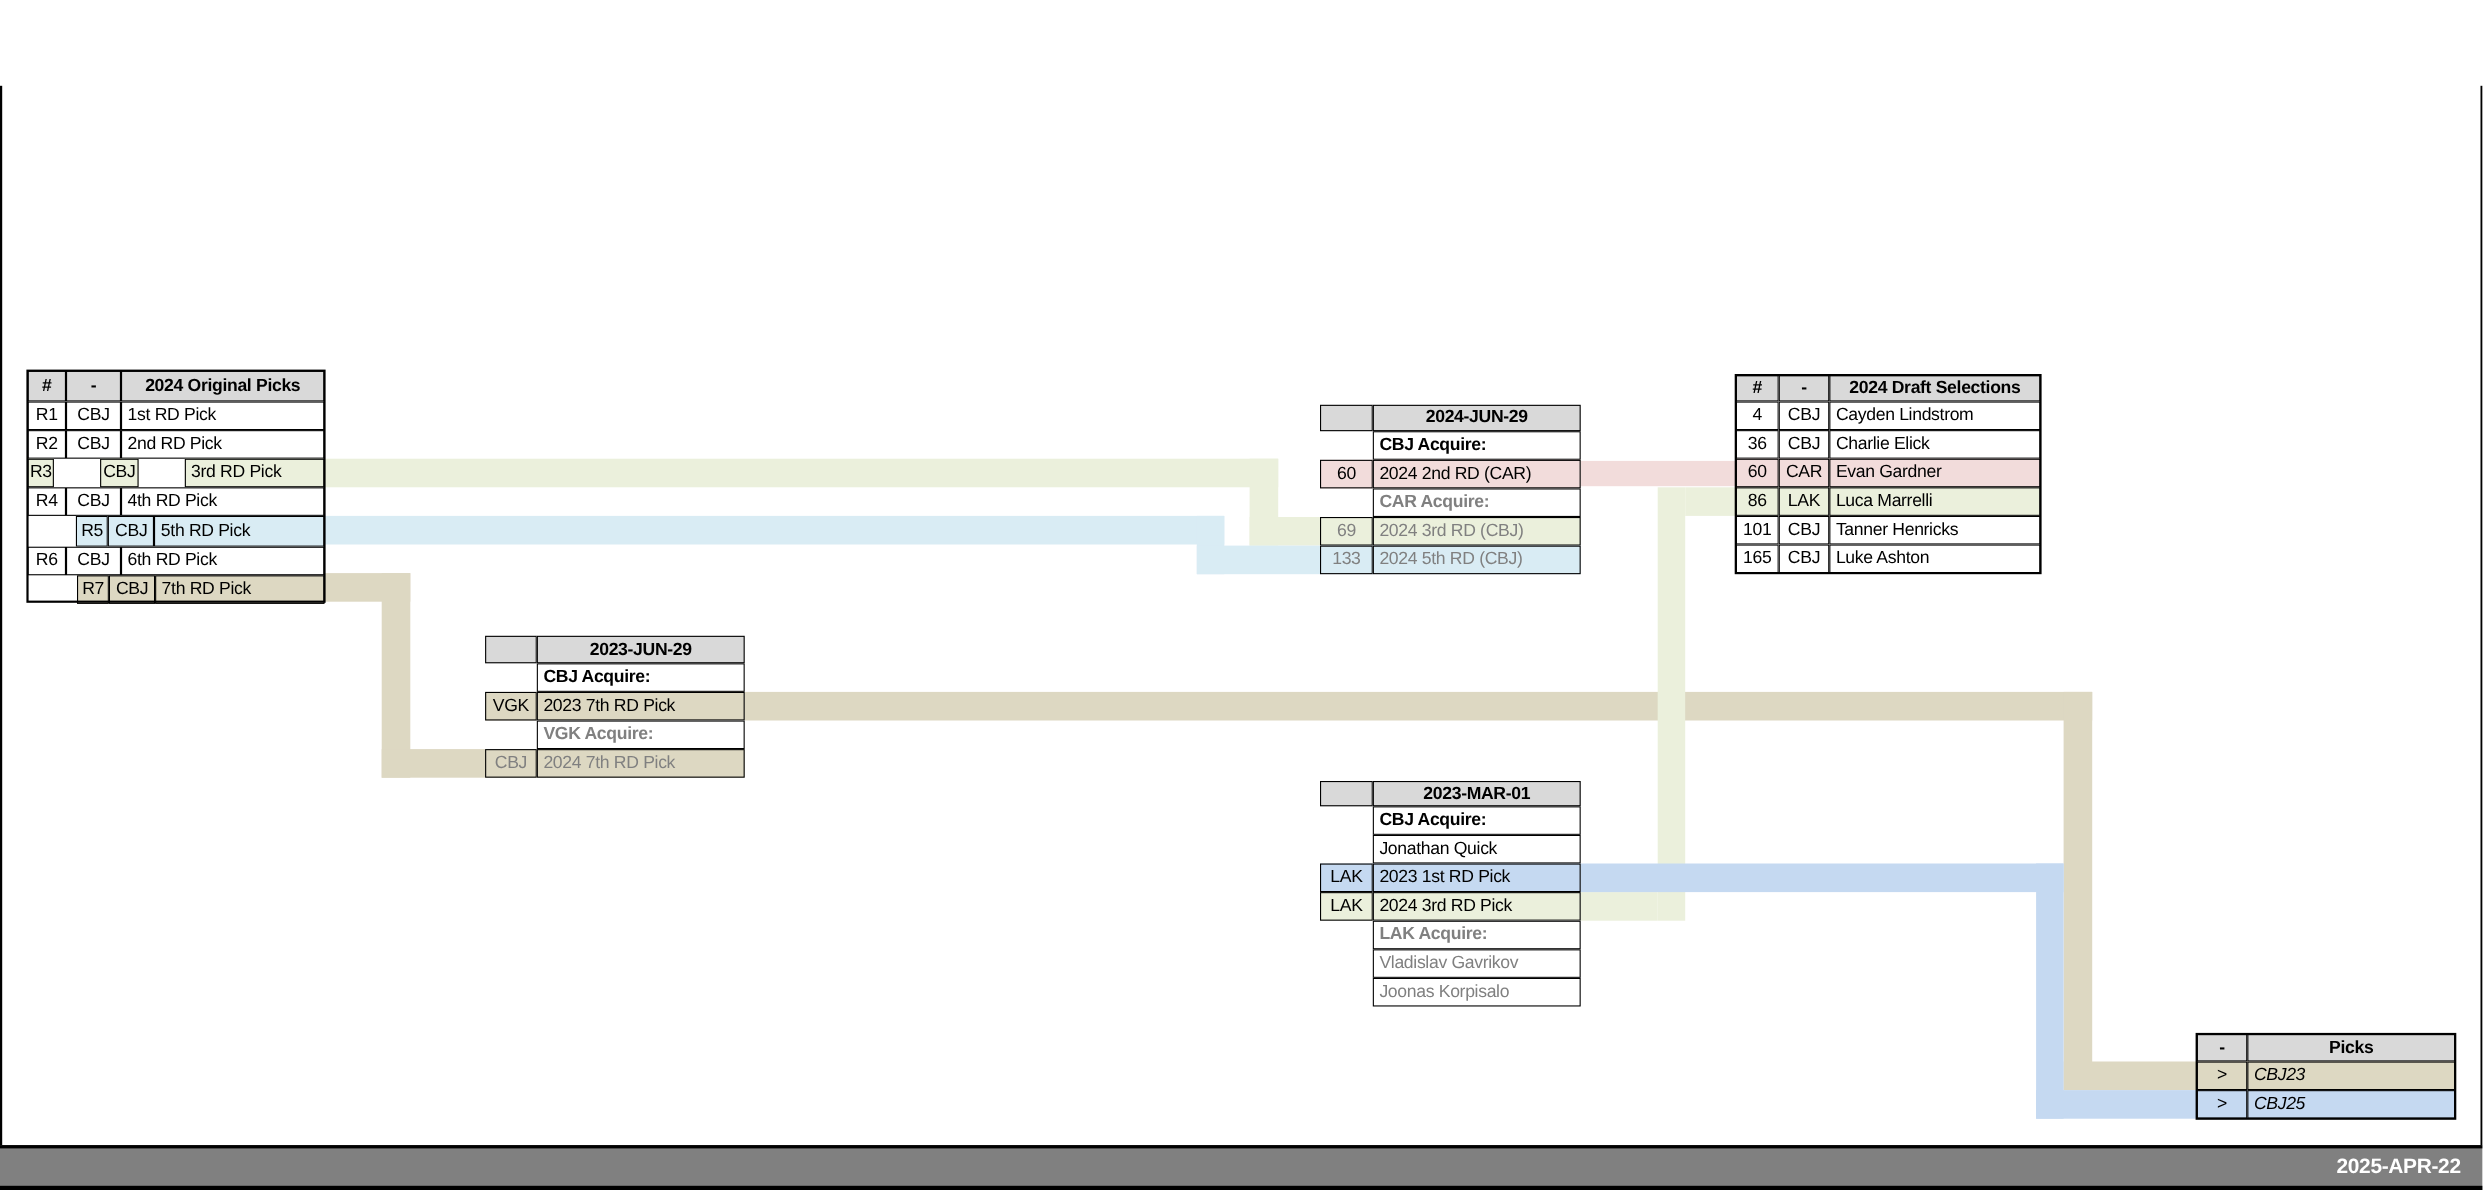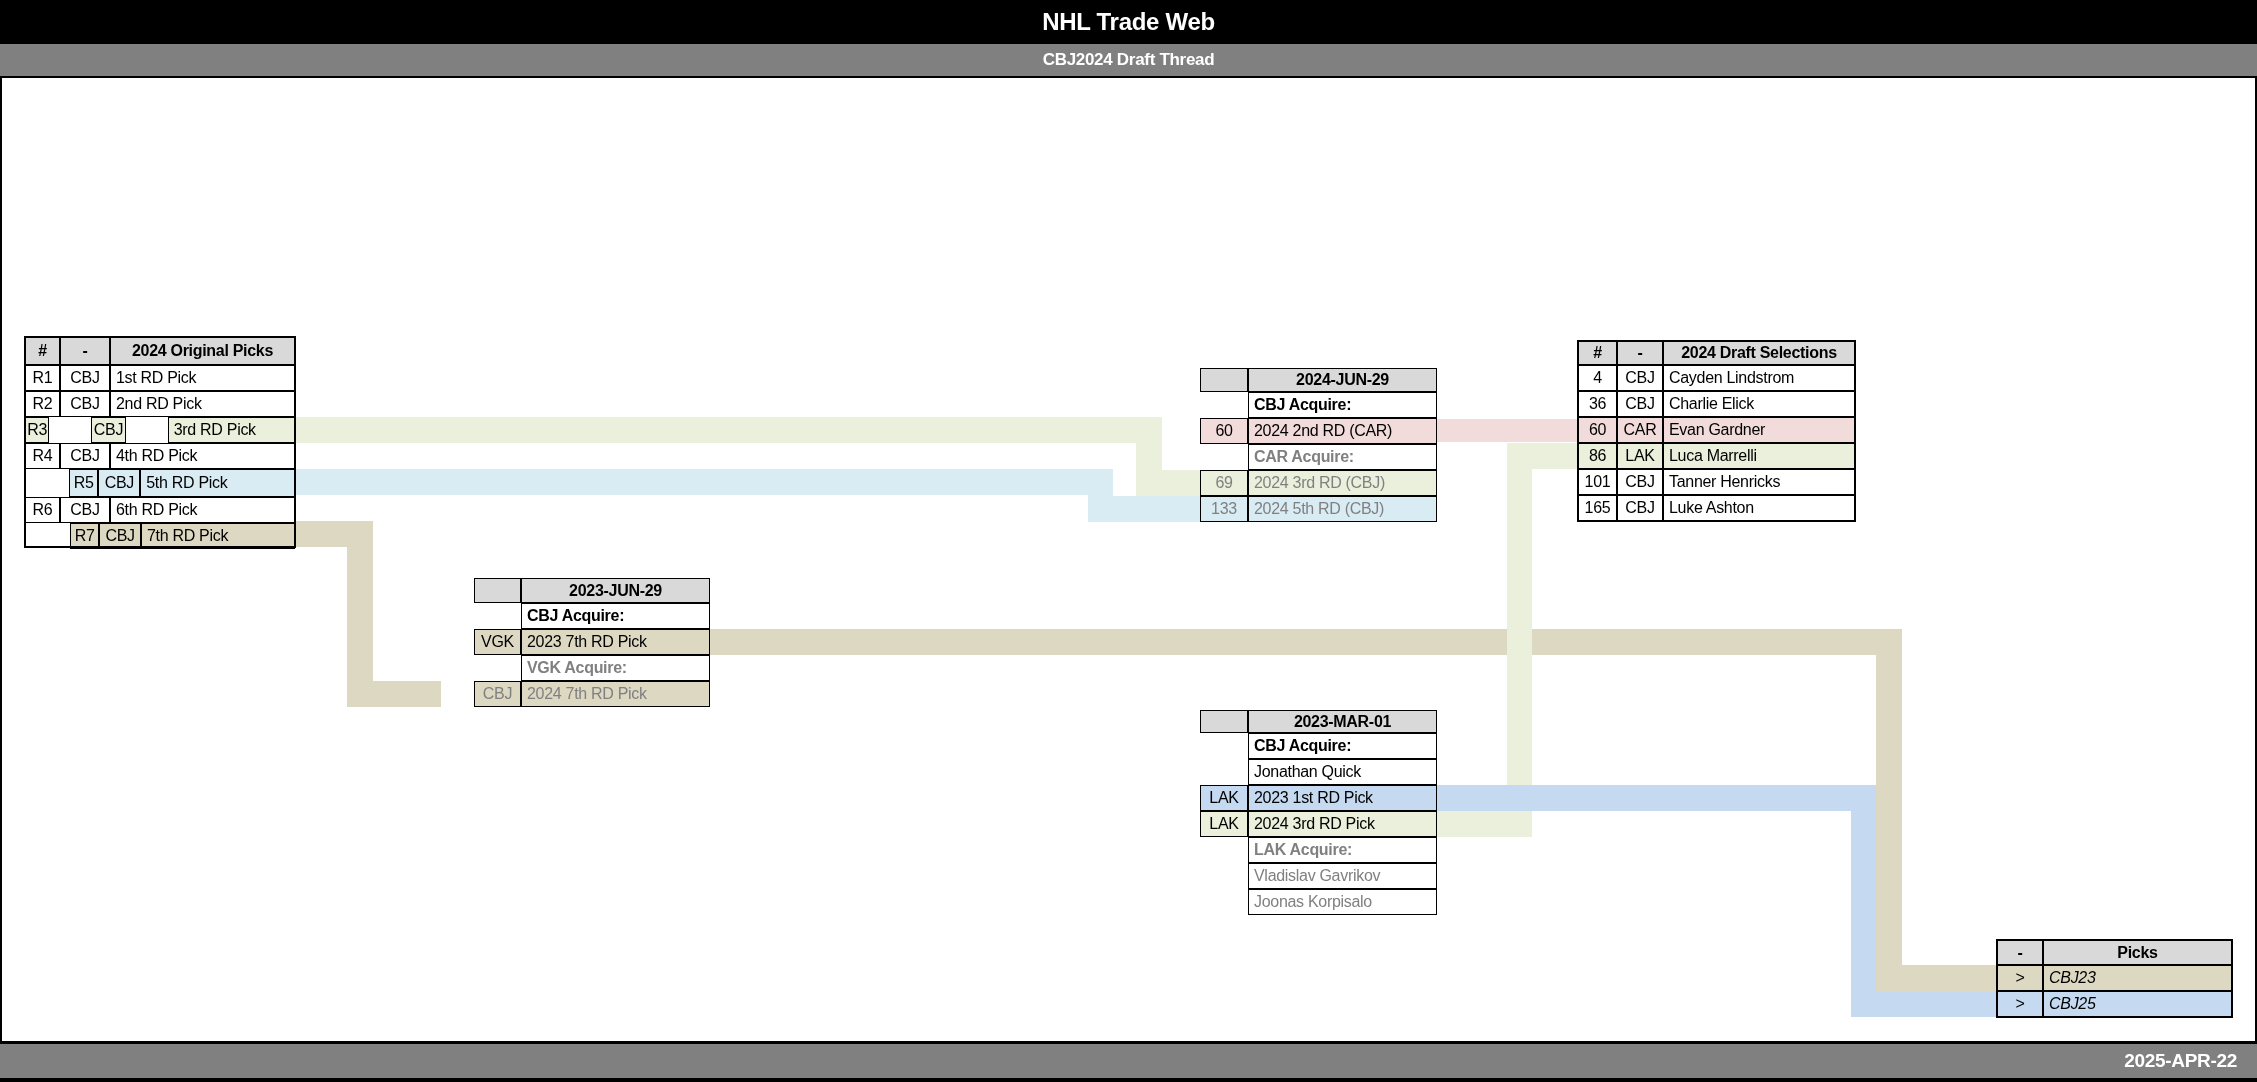--- a/index.html
+++ b/index.html
@@ -63,26 +63,20 @@
   .bg-tan{background:#ddd8c2;}
   .bg-pink{background:#f2dcdb;}
   .bg-mblue{background:#c5d9f1;}
   .outline{position:absolute;z-index:6;box-sizing:border-box;border:2px solid #000;pointer-events:none;}
 </style>
 </head>
 <body>
 
 <div id="canvas">
 
-  <div class="titlebar">
-    <span>NHL Trade Web</span>
-  </div>
-  <div class="subtitlebar">
-    <span>CBJ2024 Draft Thread</span>
-  </div>
 
   <div class="edge" style="left:0;"></div>
   <div class="edge" style="left:2255px;"></div>
 
   <div class="band pale-green" style="left:295px;top:417px;width:867px;height:26px;"></div>
   <div class="band pale-green" style="left:1136px;top:417px;width:26px;height:79px;"></div>
   <div class="band pale-green" style="left:1136px;top:470px;width:64px;height:26px;"></div>
 
   <div class="band pale-blue" style="left:295px;top:469px;width:818px;height:26px;"></div>
   <div class="band pale-blue" style="left:1088px;top:469px;width:25px;height:53px;"></div>
@@ -170,21 +164,21 @@
     <div class="tr" style="height:26px;">
       <div class="cell c gray bg-green" style="width:48px;">69</div>
       <div class="cell l gray bg-green" style="width:189px;">2024 3rd RD (CBJ)</div>
     </div>
     <div class="tr" style="height:26px;">
       <div class="cell c gray bg-blue" style="width:48px;">133</div>
       <div class="cell l gray bg-blue" style="width:189px;">2024 5th RD (CBJ)</div>
     </div>
   </div>
 
-  <div class="table" style="left:441px;top:578px;width:236px;margin-left:33px;">
+  <div class="table" style="left:441px;top:578px;width:236px;">
     <div class="tr" style="height:25px;">
       <div class="cell hdr" style="width:47px;"></div>
       <div class="cell hdr c" style="width:189px;">2023-JUN-29</div>
     </div>
     <div class="tr" style="height:26px;">
       <div class="cell ghost" style="width:47px;"></div>
       <div class="cell l b" style="width:189px;">CBJ Acquire:</div>
     </div>
     <div class="tr" style="height:26px;">
       <div class="cell c bg-tan" style="width:47px;">VGK</div>

